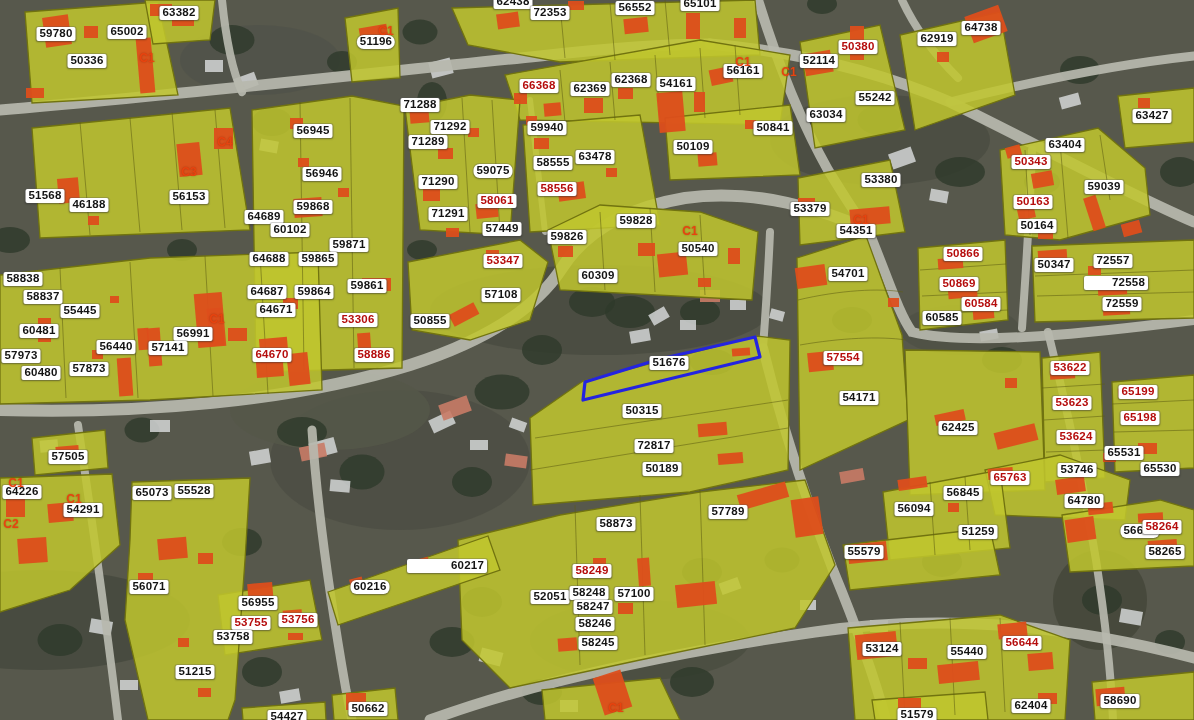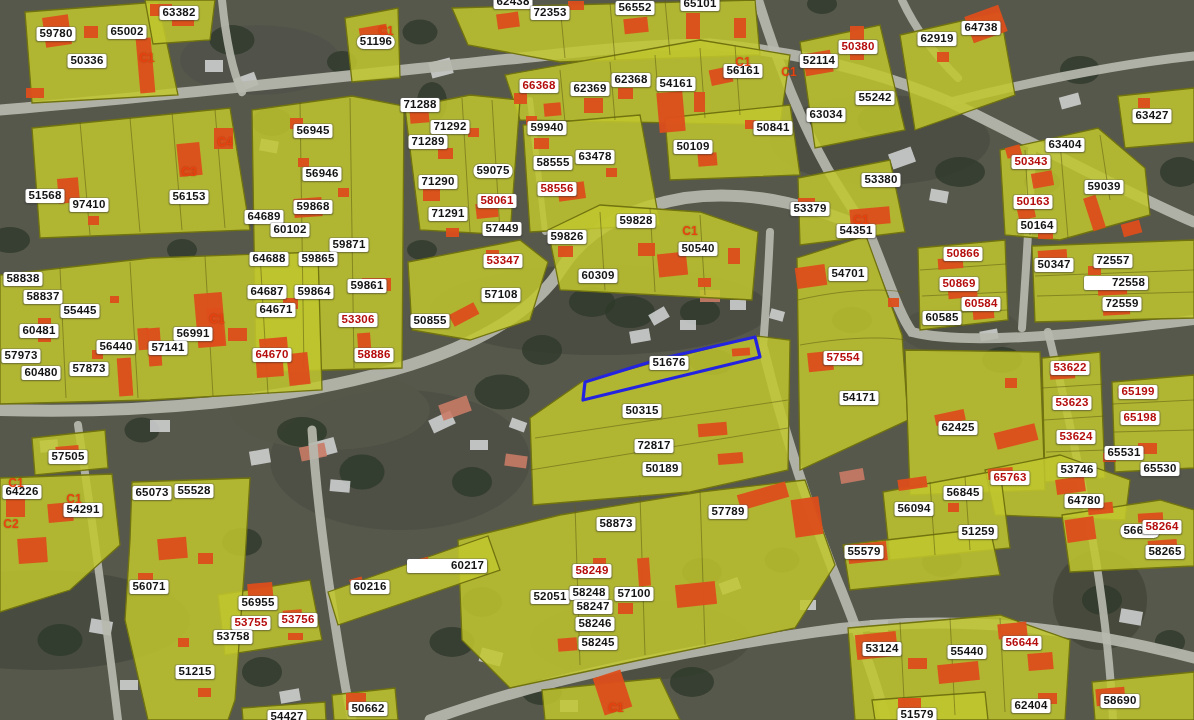--- a/index.html
+++ b/index.html
@@ -408,21 +408,21 @@
       <span class="lbl" style="left: 773px; top: 128px;">50841</span>
       <span class="lbl red" style="left: 557px; top: 189px;">58556</span>
       <span class="lbl red" style="left: 497px; top: 201px;">58061</span>
       <span class="lbl" style="left: 448px; top: 214px;">71291</span>
       <span class="lbl" style="left: 502px; top: 229px;">57449</span>
       <span class="lbl" style="left: 636px; top: 221px;">59828</span>
       <span class="lbl" style="left: 567px; top: 237px;">59826</span>
       <span class="lbl" style="left: 313px; top: 131px;">56945</span>
       <span class="lbl" style="left: 189px; top: 197px;">56153</span>
       <span class="lbl" style="left: 45px; top: 196px;">51568</span>
-      <span class="lbl" style="left: 89px; top: 205px;">97410</span>
+      <span class="lbl" style="left: 89px; top: 205px;">46188</span>
       <span class="lbl" style="left: 322px; top: 174px;">56946</span>
       <span class="lbl" style="left: 313px; top: 207px;">59868</span>
       <span class="lbl" style="left: 264px; top: 217px;">64689</span>
       <span class="lbl" style="left: 290px; top: 230px;">60102</span>
       <span class="lbl" style="left: 881px; top: 180px;">53380</span>
       <span class="lbl" style="left: 810px; top: 193px; margin-top: 16px;">53379</span>
       <span class="lbl" style="left: 1104px; top: 187px;">59039</span>
       <span class="lbl" style="left: 1065px; top: 145px;">63404</span>
       <span class="lbl red" style="left: 1031px; top: 162px;">50343</span>
       <span class="lbl red" style="left: 1033px; top: 202px;">50163</span>
@@ -477,21 +477,21 @@
       <span class="lbl" style="left: 1124px; top: 453px;">65531</span>
       <span class="lbl" style="left: 1160px; top: 469px;">65530</span>
       <span class="lbl" style="left: 1077px; top: 470px;">53746</span>
       <span class="lbl red" style="left: 1010px; top: 478px;">65763</span>
       <span class="lbl" style="left: 68px; top: 457px;">57505</span>
       <span class="lbl" style="left: 22px; top: 492px;">64226</span>
       <span class="lbl" style="left: 83px; top: 510px;">54291</span>
       <span class="lbl" style="left: 152px; top: 493px;">65073</span>
       <span class="lbl" style="left: 194px; top: 491px;">55528</span>
       <span class="lbl" style="left: 149px; top: 587px;">56071</span>
-      <span class="lbl" style="left: 370px; top: 587px;">60216</span>
+      <span class="lbl" style="left: 370px; top: 587px; border-radius: 6px;">60216</span>
       <span class="lbl" style="left: 258px; top: 603px;">56955</span>
       <span class="lbl red" style="left: 251px; top: 623px;">53755</span>
       <span class="lbl red" style="left: 298px; top: 620px;">53756</span>
       <span class="lbl" style="left: 233px; top: 637px;">53758</span>
       <span class="lbl" style="left: 195px; top: 672px;">51215</span>
       <span class="lbl" style="left: 368px; top: 709px;">50662</span>
       <span class="lbl" style="left: 287px; top: 717px;">54427</span>
       <span class="lbl" style="left: 616px; top: 524px;">58873</span>
       <span class="lbl" style="left: 728px; top: 512px;">57789</span>
       <span class="lbl" style="left: 447px; top: 566px; padding-left: 44px;">60217</span>

